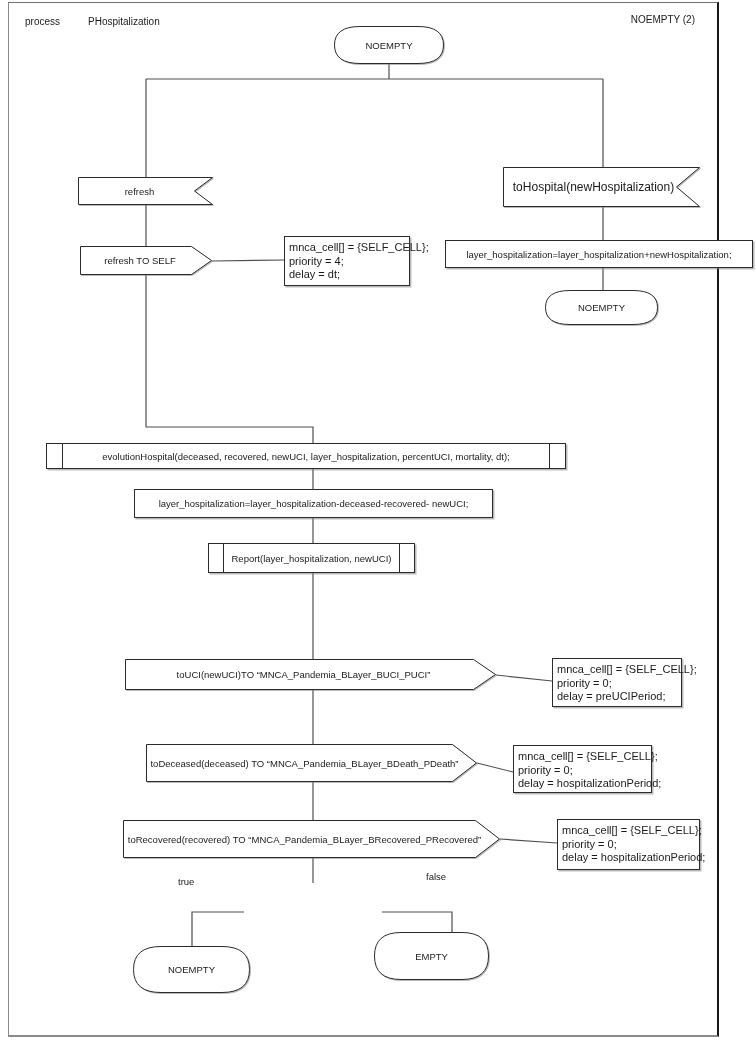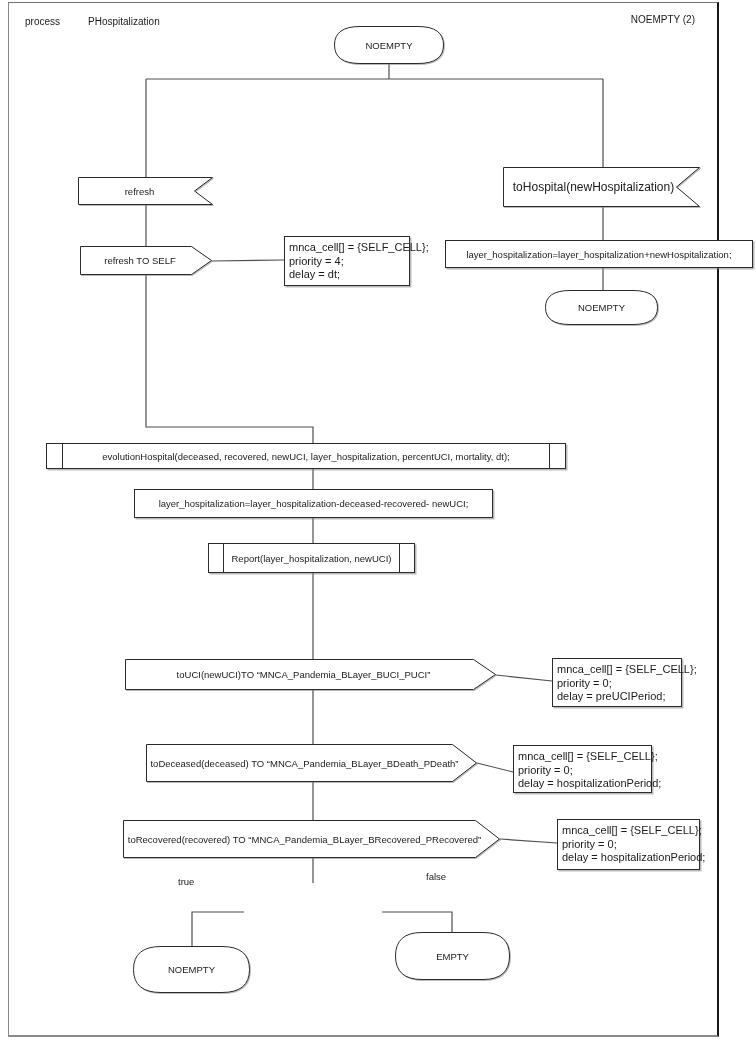--- a/index.html
+++ b/index.html
@@ -166,20 +166,20 @@
   <div class="branch-lbl" style="left:426px;top:871px;">false</div>
 
 
   <div class="node" style="left:133px;top:946px;width:117px;height:47px;">
     <svg viewBox="0 0 117 47">
       <path d="M28,0.5 H89 Q116.5,0.5 116.5,23.5 Q116.5,46.5 89,46.5 H28 Q0.5,46.5 0.5,23.5 Q0.5,0.5 28,0.5 Z"></path>
     </svg>
     <span class="lbl">NOEMPTY</span>
   </div>
 
-  <div class="node" style="left:395px;top:932px;width:115px;height:48px;">
+  <div class="node" style="left:374px;top:932px;width:115px;height:48px;">
     <svg viewBox="0 0 115 48">
       <path d="M27,0.5 H88 Q114.5,0.5 114.5,24 Q114.5,47.5 88,47.5 H27 Q0.5,47.5 0.5,24 Q0.5,0.5 27,0.5 Z"></path>
     </svg>
     <span class="lbl">EMPTY</span>
   </div>
 
 </div>
 
 </body></html>

